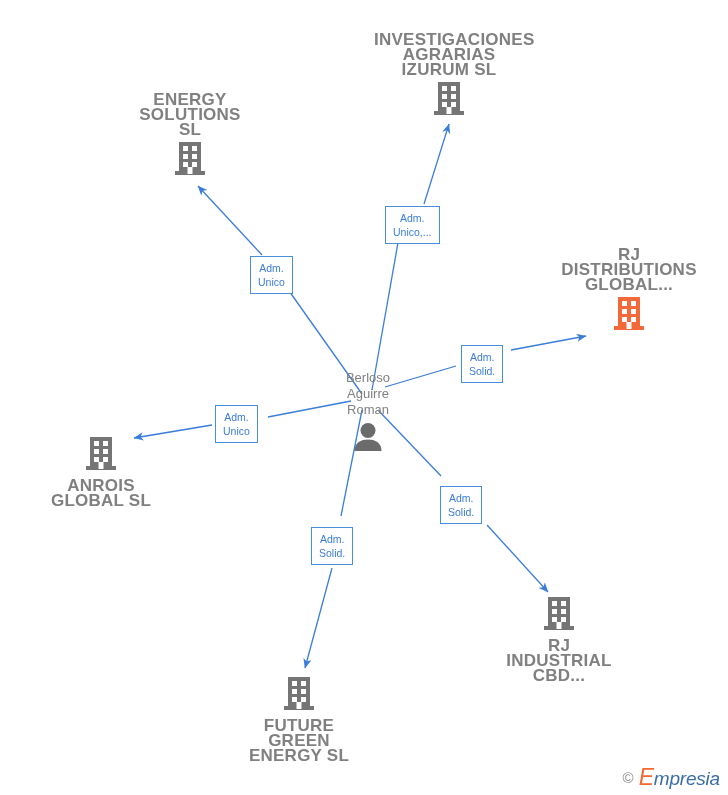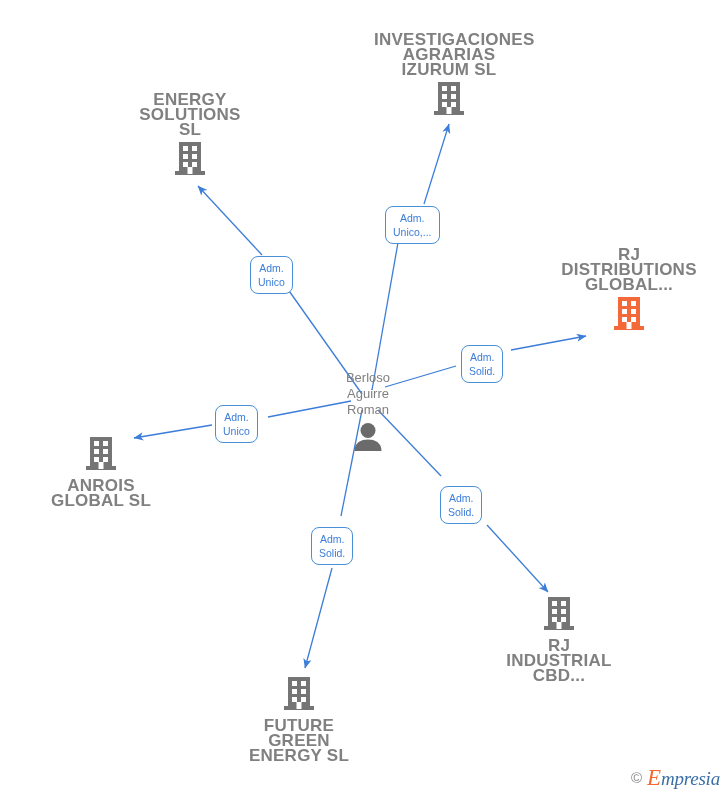--- a/index.html
+++ b/index.html
@@ -57,21 +57,21 @@
     display: inline-block;
     vertical-align: top;
   }
   .node.label-top .node-label { margin-bottom: 3px; }
   .node.label-bottom .node-label { margin-top: 3px; }
 
   .edge-label {
     position: absolute;
     box-sizing: border-box;
     border: 1px solid #4a90d9;
-    border-radius: 8px;
+    border-radius: 0;
     background: #ffffff;
     color: #3b7dd8;
     font-size: 10.5px;
     line-height: 14px;
     font-family: "Liberation Sans", sans-serif;
     padding: 4px 7px 4px 7px;
     white-space: pre-line;
     text-align: center;
     z-index: 4;
   }
@@ -84,21 +84,21 @@
     align-items: center;
     gap: 5px;
     z-index: 6;
   }
   #watermark .copy {
     color: #8a8a8a;
     font-size: 15px;
     line-height: 1;
   }
   #watermark .brand {
-    font-family: Liberation Serif, serif;
+    font-family: Liberation Sans, sans-serif;
     font-style: italic;
     font-size: 19px;
     line-height: 1;
     color: #3a6ea5;
     letter-spacing: -0.2px;
   }
   #watermark .brand .cap {
     color: #f26a30;
     font-size: 23px;
   }

